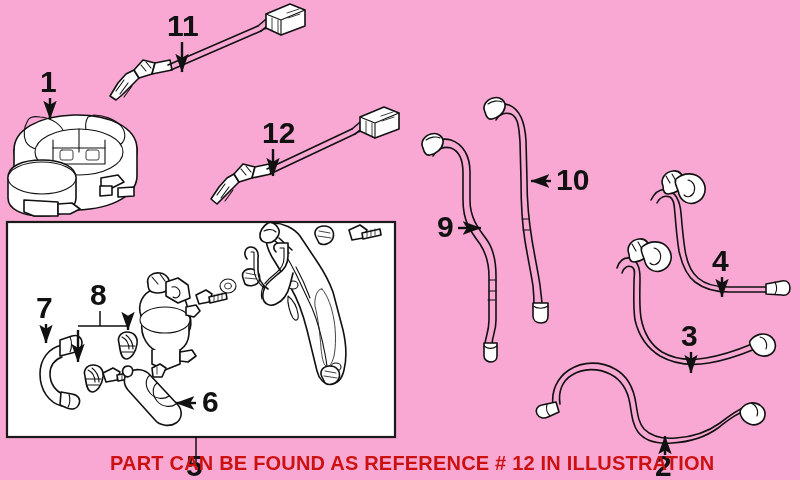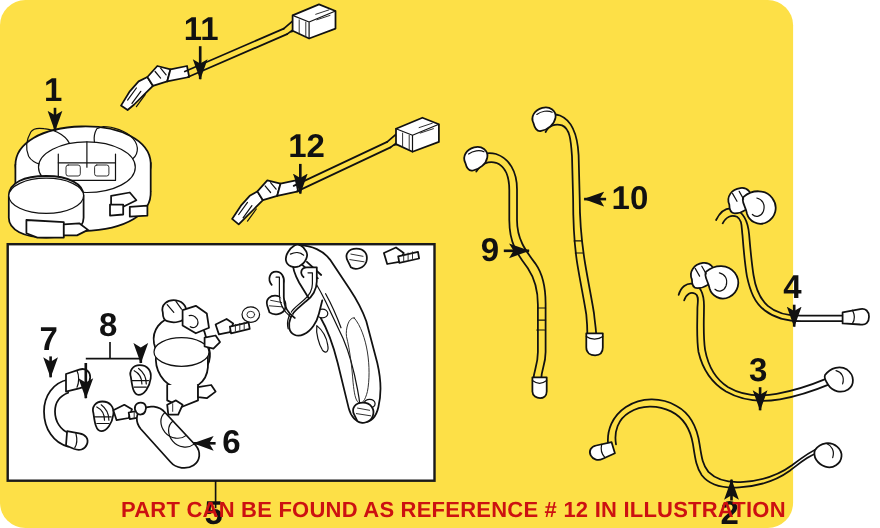--- a/index.html
+++ b/index.html
@@ -1,18 +1,18 @@
 <!DOCTYPE html>
 <html><head>
 <meta charset="utf-8">
 <style>
   html,body{margin:0;padding:0;background:#ffffff;}
   body{width:800px;height:480px;overflow:hidden;
        font-family:"Liberation Sans", sans-serif;}
-  #diagram-root{position:relative;width:721px;height:480px;background:#fde047;border-radius:23px;}
+  #diagram-root{position:relative;width:800px;height:480px;background:#f9a8d4;}
   svg#parts-svg{position:absolute;left:0;top:0;width:800px;height:480px;}
   .callout-num{font-family:"Liberation Sans", sans-serif;font-weight:700;
                fill:#111111;font-size:30px;}
   .note-text{font-family:"Liberation Sans", sans-serif;font-weight:700;
              font-size:20px;letter-spacing:0.2px;}
   .ln{fill:none;stroke:#111111;stroke-width:1.6;
       stroke-linecap:round;stroke-linejoin:round;}
   .ln-thin{fill:none;stroke:#111111;stroke-width:1.1;
       stroke-linecap:round;stroke-linejoin:round;}
   .ln-hair{fill:none;stroke:#222222;stroke-width:0.85;

